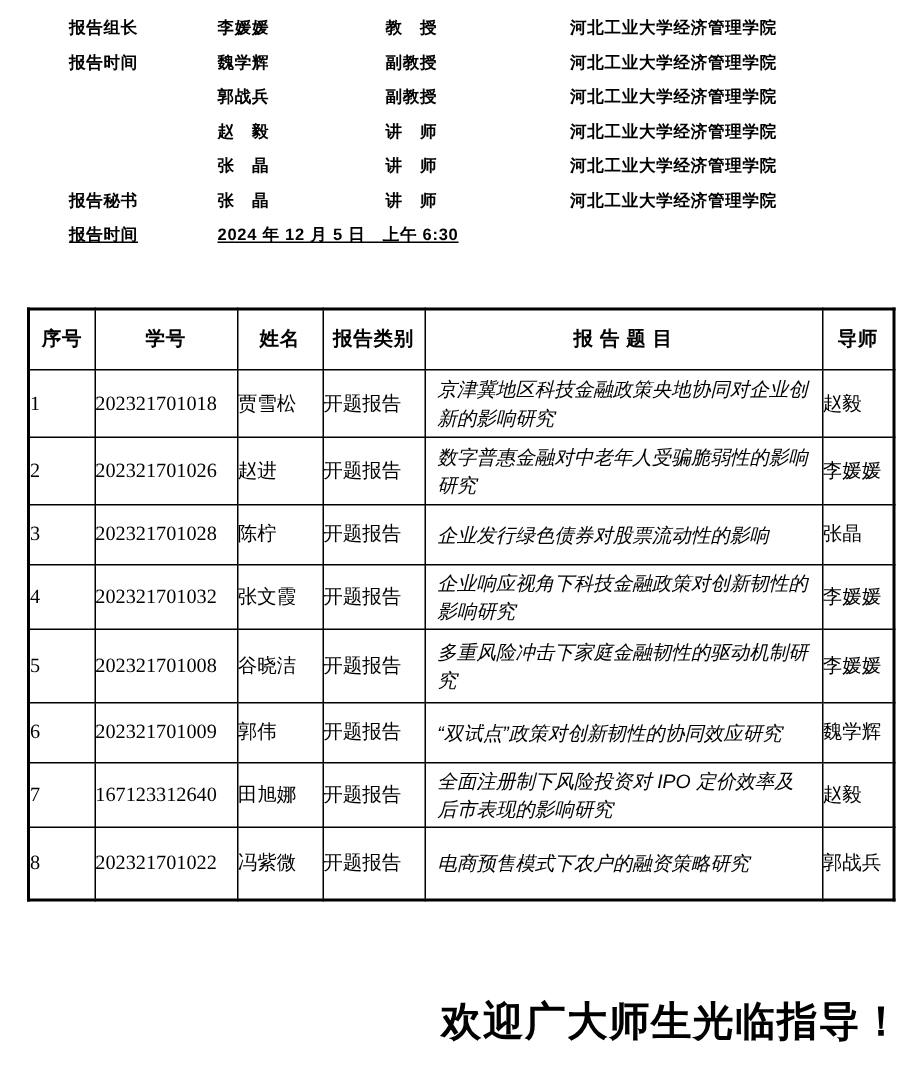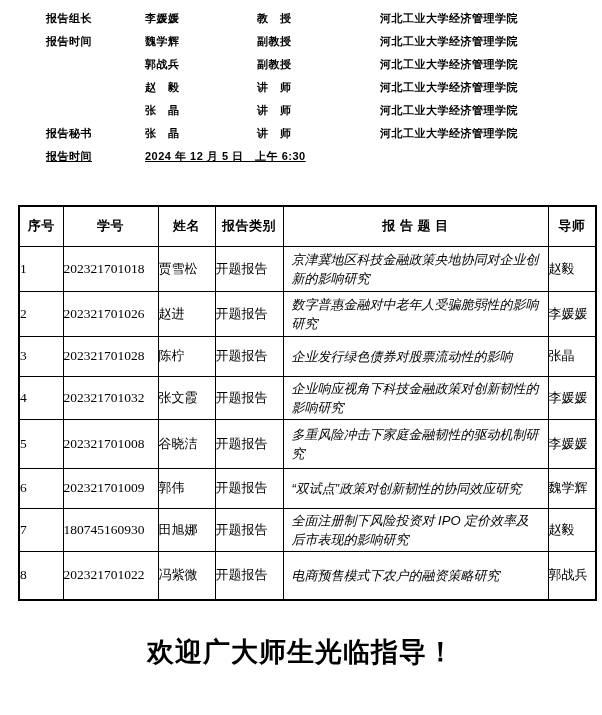--- a/index.html
+++ b/index.html
@@ -29,21 +29,21 @@
   tr.hdr{height:40px;}
   tr.h45{height:45px;}
   tr.h40{height:40px;}
   tr.h43{height:43px;}
   tr.h49{height:49px;}
   tr.h41{height:41px;}
   td.sid{font-family:"Liberation Serif",serif;font-size:13.5px;}
   td.topic{padding:2px 8px;line-height:19px;font-style:italic;}
   
   .footer{
-    margin-top:35px;text-align:center;
+    margin-top:64px;text-align:right;
     font-family:"Liberation Serif",serif;font-weight:bold;
     font-size:27px;line-height:32px;letter-spacing:1px;
   }
 </style>
 </head>
 <body>
 
 <div class="info">
 
   <div class="info-row">
@@ -156,21 +156,21 @@
       <tr class="h40">
         <td class="sid">6</td>
         <td class="sid">202321701009</td>
         <td>郭伟</td>
         <td>开题报告</td>
         <td class="topic">“双试点”政策对创新韧性的协同效应研究</td>
         <td>魏学辉</td>
       </tr>
       <tr class="h41">
         <td class="sid">7</td>
-        <td class="sid">180745160930</td>
+        <td class="sid">167123312640</td>
         <td>田旭娜</td>
         <td>开题报告</td>
         <td class="topic">全面注册制下风险投资对 IPO 定价效率及后市表现的影响研究</td>
         <td>赵毅</td>
       </tr>
       <tr class="h49">
         <td class="sid">8</td>
         <td class="sid">202321701022</td>
         <td>冯紫微</td>
         <td>开题报告</td>

